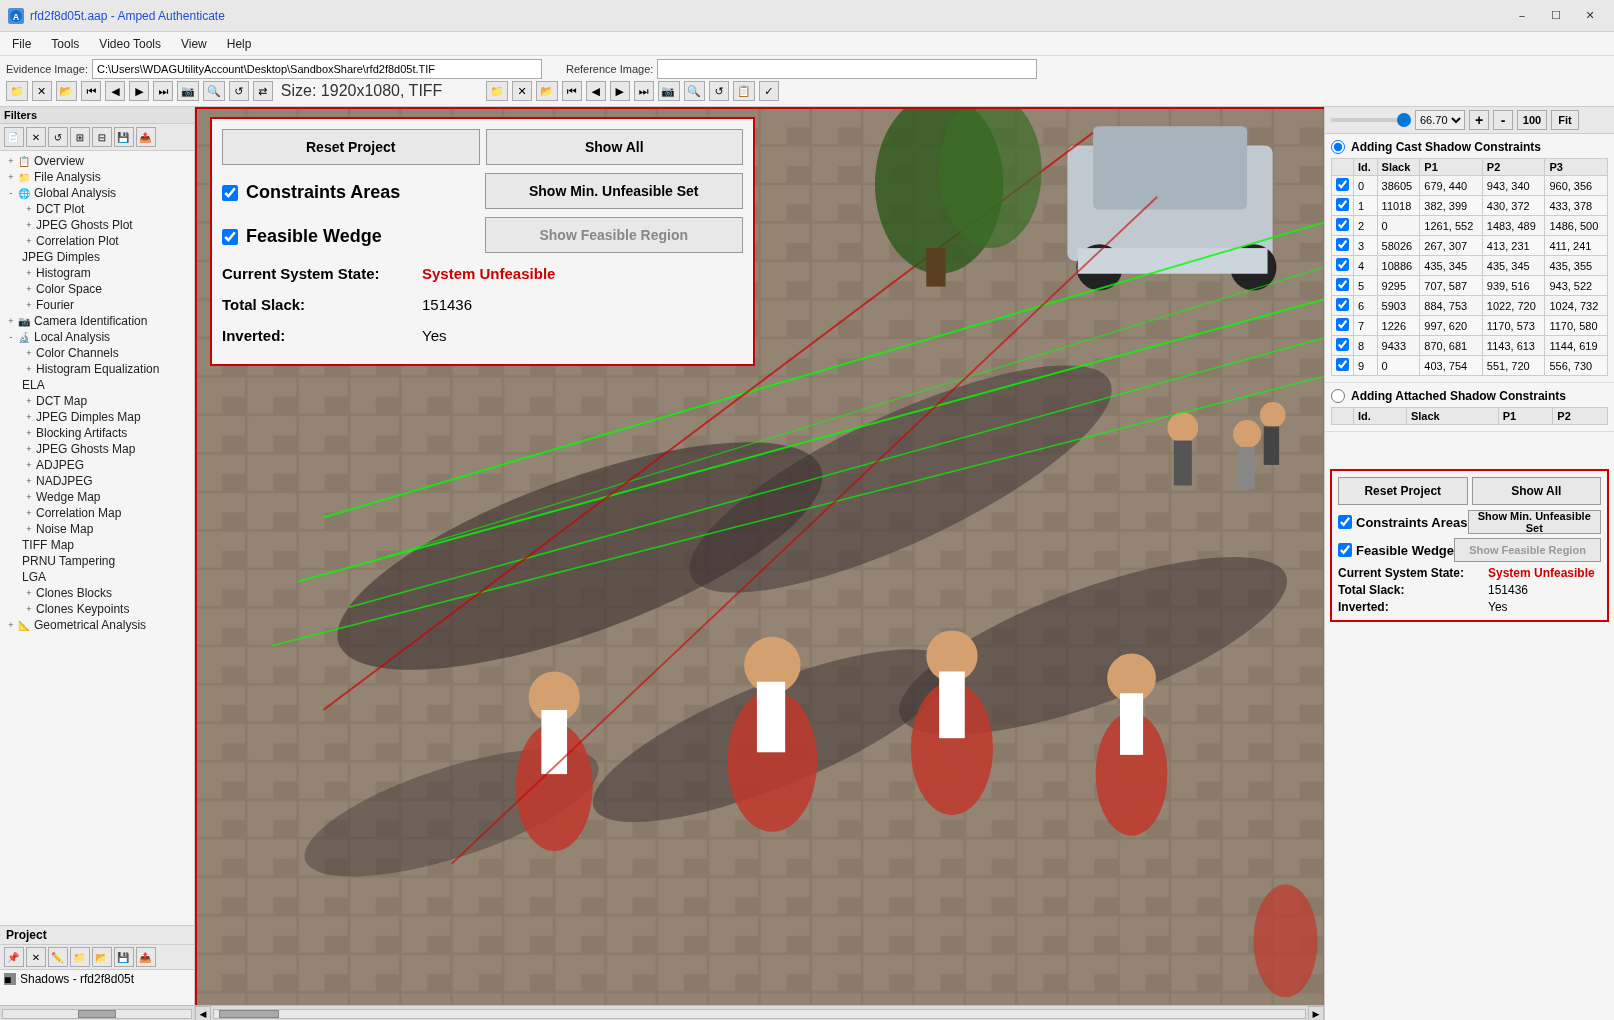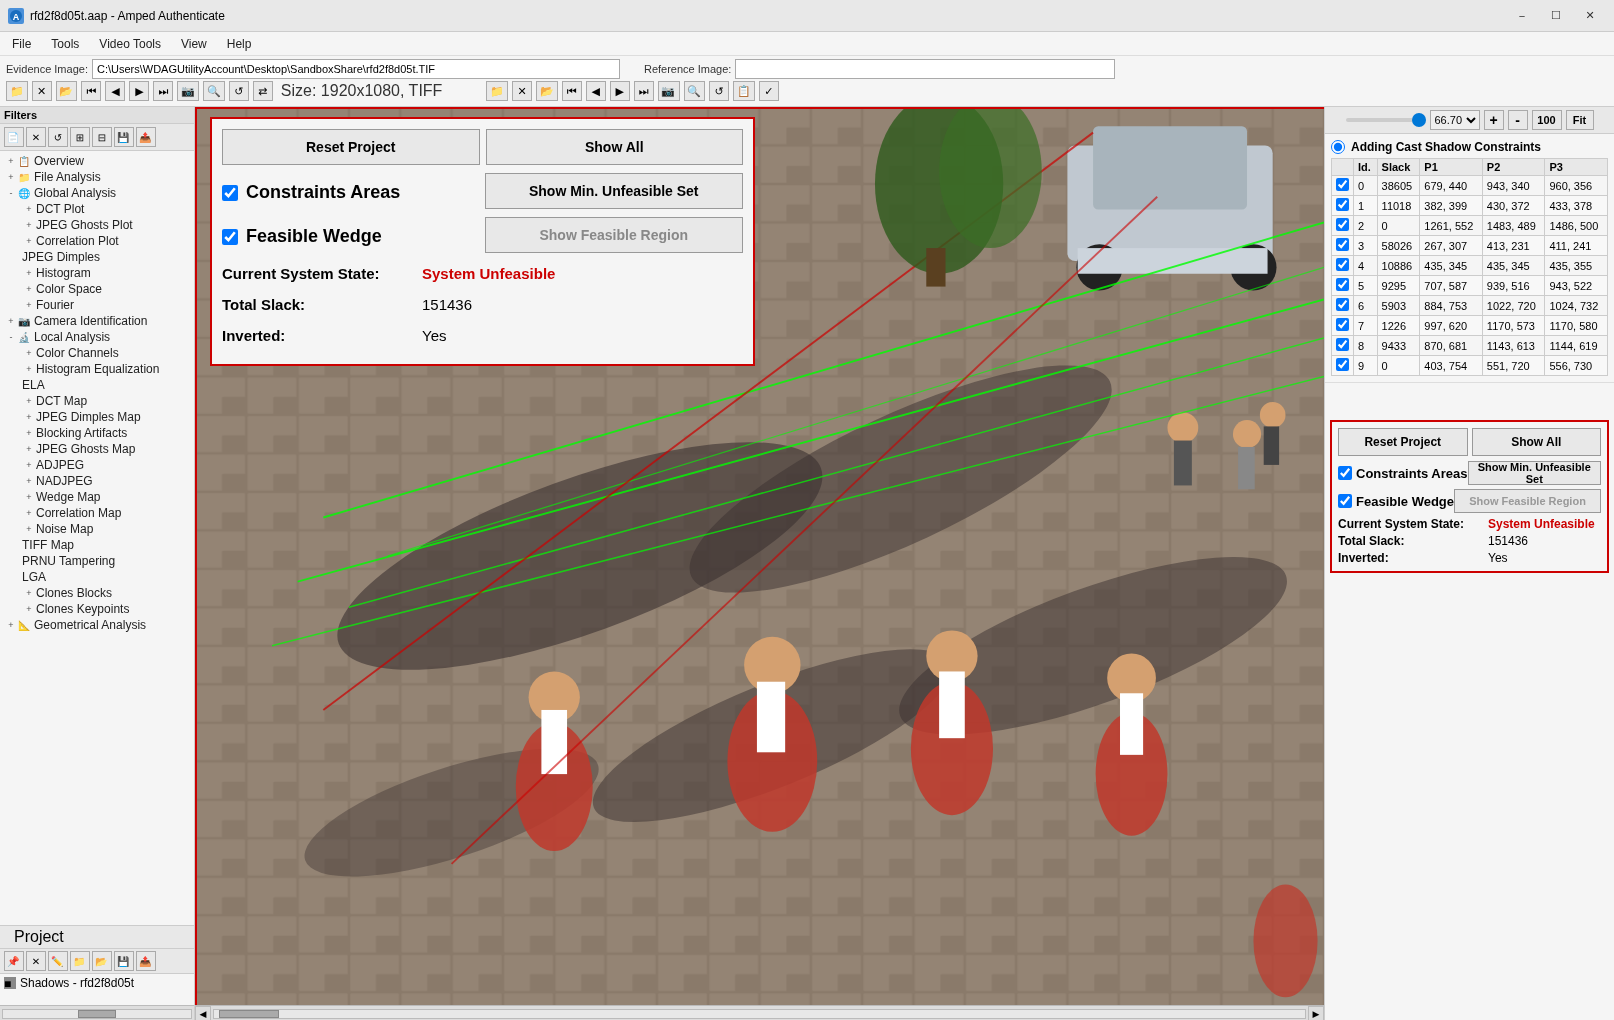--- a/index.html
+++ b/index.html
@@ -10,21 +10,21 @@
       background: #e8e8e8;
       height: 32px;
       display: flex;
       align-items: center;
       padding: 0 8px;
       border-bottom: 1px solid #ccc;
       justify-content: space-between;
     }
     .title-bar-left { display: flex; align-items: center; gap: 6px; }
     .title-bar-icon { width: 16px; height: 16px; background: #4a90d9; border-radius: 2px; display: flex; align-items: center; justify-content: center; color: white; font-size: 10px; }
-    .title-text { font-size: 12px; color: #000000; }
+    .title-text { font-size: 12px; color: #1d4ed8; }
     .title-bar-controls { display: flex; gap: 2px; }
     .win-btn { width: 32px; height: 20px; display: flex; align-items: center; justify-content: center; cursor: pointer; font-size: 11px; background: transparent; border: none; color: #333; }
 
     
     .menu-bar {
       background: #f5f5f5;
       height: 24px;
       display: flex;
       align-items: center;
       padding: 0 4px;
@@ -130,23 +130,23 @@
     }
     
     
     .project-panel {
       height: 80px;
       background: #f5f5f5;
       border-top: 1px solid #ccc;
     }
     .panel-header {
       background: #e8e8e8;
-      padding: 2px 14px;
-      font-size: 16px;
-      font-weight: normal;
+      padding: 2px 6px;
+      font-size: 12px;
+      font-weight: bold;
       border-bottom: 1px solid #ccc;
     }
     .project-toolbar {
       background: #e8e8e8;
       padding: 2px 4px;
       border-bottom: 1px solid #ccc;
       display: flex;
       gap: 2px;
     }
     .project-item {
@@ -235,21 +235,20 @@
       flex-direction: column;
       overflow: hidden;
     }
     .zoom-toolbar {
       display: flex;
       align-items: center;
       padding: 3px 6px;
       background: #e8e8e8;
       border-bottom: 1px solid #ccc;
       gap: 4px;
-      justify-content: center;
     }
     .zoom-slider-track {
       flex: 1;
       height: 4px;
       background: #ccc;
       border-radius: 2px;
       position: relative;
     }
     .zoom-slider-thumb {
       position: absolute;
@@ -402,21 +401,21 @@
   <span class="menu-item">File</span>
   <span class="menu-item">Tools</span>
   <span class="menu-item">Video Tools</span>
   <span class="menu-item">View</span>
   <span class="menu-item">Help</span>
 </div>
 
 <div class="toolbar-area">
   <div class="toolbar-row">
     <span class="toolbar-label">Evidence Image:</span>
-    <input class="toolbar-input" type="text" style="width: 528px; flex: 0 0 auto;" value="C:\Users\WDAGUtilityAccount\Desktop\SandboxShare\rfd2f8d05t.TIF">
+    <input class="toolbar-input" type="text" style="width: 450px; flex: 0 0 auto;" value="C:\Users\WDAGUtilityAccount\Desktop\SandboxShare\rfd2f8d05t.TIF">
     <span class="toolbar-label" style="margin-left:20px;">Reference Image:</span>
     <input class="toolbar-input" type="text" style="width: 380px; flex: 0 0 auto;" value="">
   </div>
   <div class="toolbar-row">
 
     <button class="toolbar-btn">📁</button>
     <button class="toolbar-btn">✕</button>
     <button class="toolbar-btn">📂</button>
     <button class="toolbar-btn">⏮</button>
     <button class="toolbar-btn">◀</button>
@@ -837,20 +836,39 @@
       <td>9</td>
       <td>0</td>
       <td>403, 754</td>
       <td>551, 720</td>
       <td>556, 730</td>
     </tr>
             </tbody>
         </table>
       </div>
 
+      <div class="shadow-section">
+        <div class="radio-header">
+          <input type="radio" name="shadow-type" style="">
+          <span class="radio-header-label">Adding Attached Shadow Constraints</span>
+        </div>
+        <table class="shadow-table">
+          <thead>
+            <tr>
+              <th></th>
+              <th>Id.</th>
+              <th>Slack</th>
+              <th>P1</th>
+              <th>P2</th>
+            </tr>
+          </thead>
+          <tbody>
+          </tbody>
+        </table>
+      </div>
 
       <div style="height:200px; position:relative;">
 
         <div class="popup-panel-small" style="position:absolute; bottom:10px; left:5px; right:5px; width:auto;">
           <div class="popup-row" style="display:flex; gap:4px; margin-bottom:5px;">
             <button class="popup-btn-small">Reset Project</button>
             <button class="popup-btn-small">Show All</button>
           </div>
           <div style="display:flex; align-items:center; justify-content:space-between; margin-bottom:4px;">
             <div style="display:flex; align-items:center; gap:4px;">

